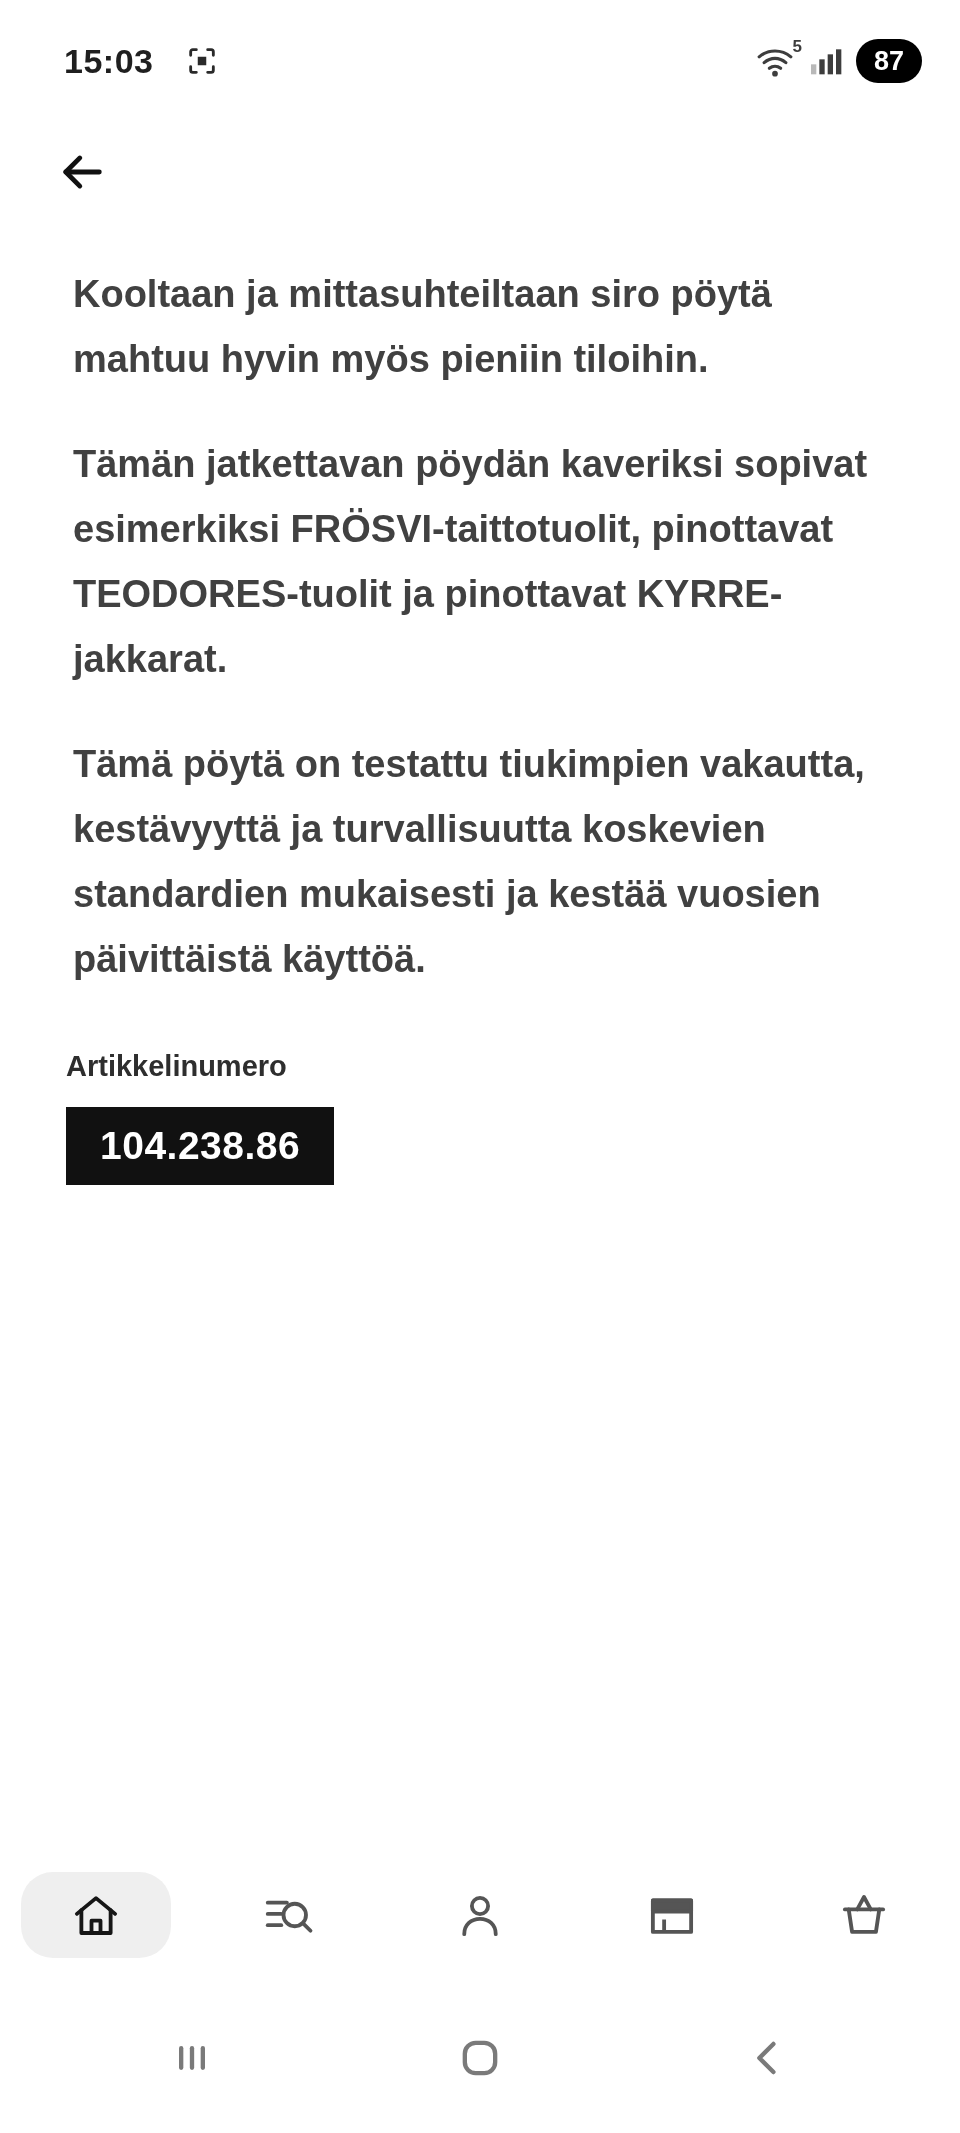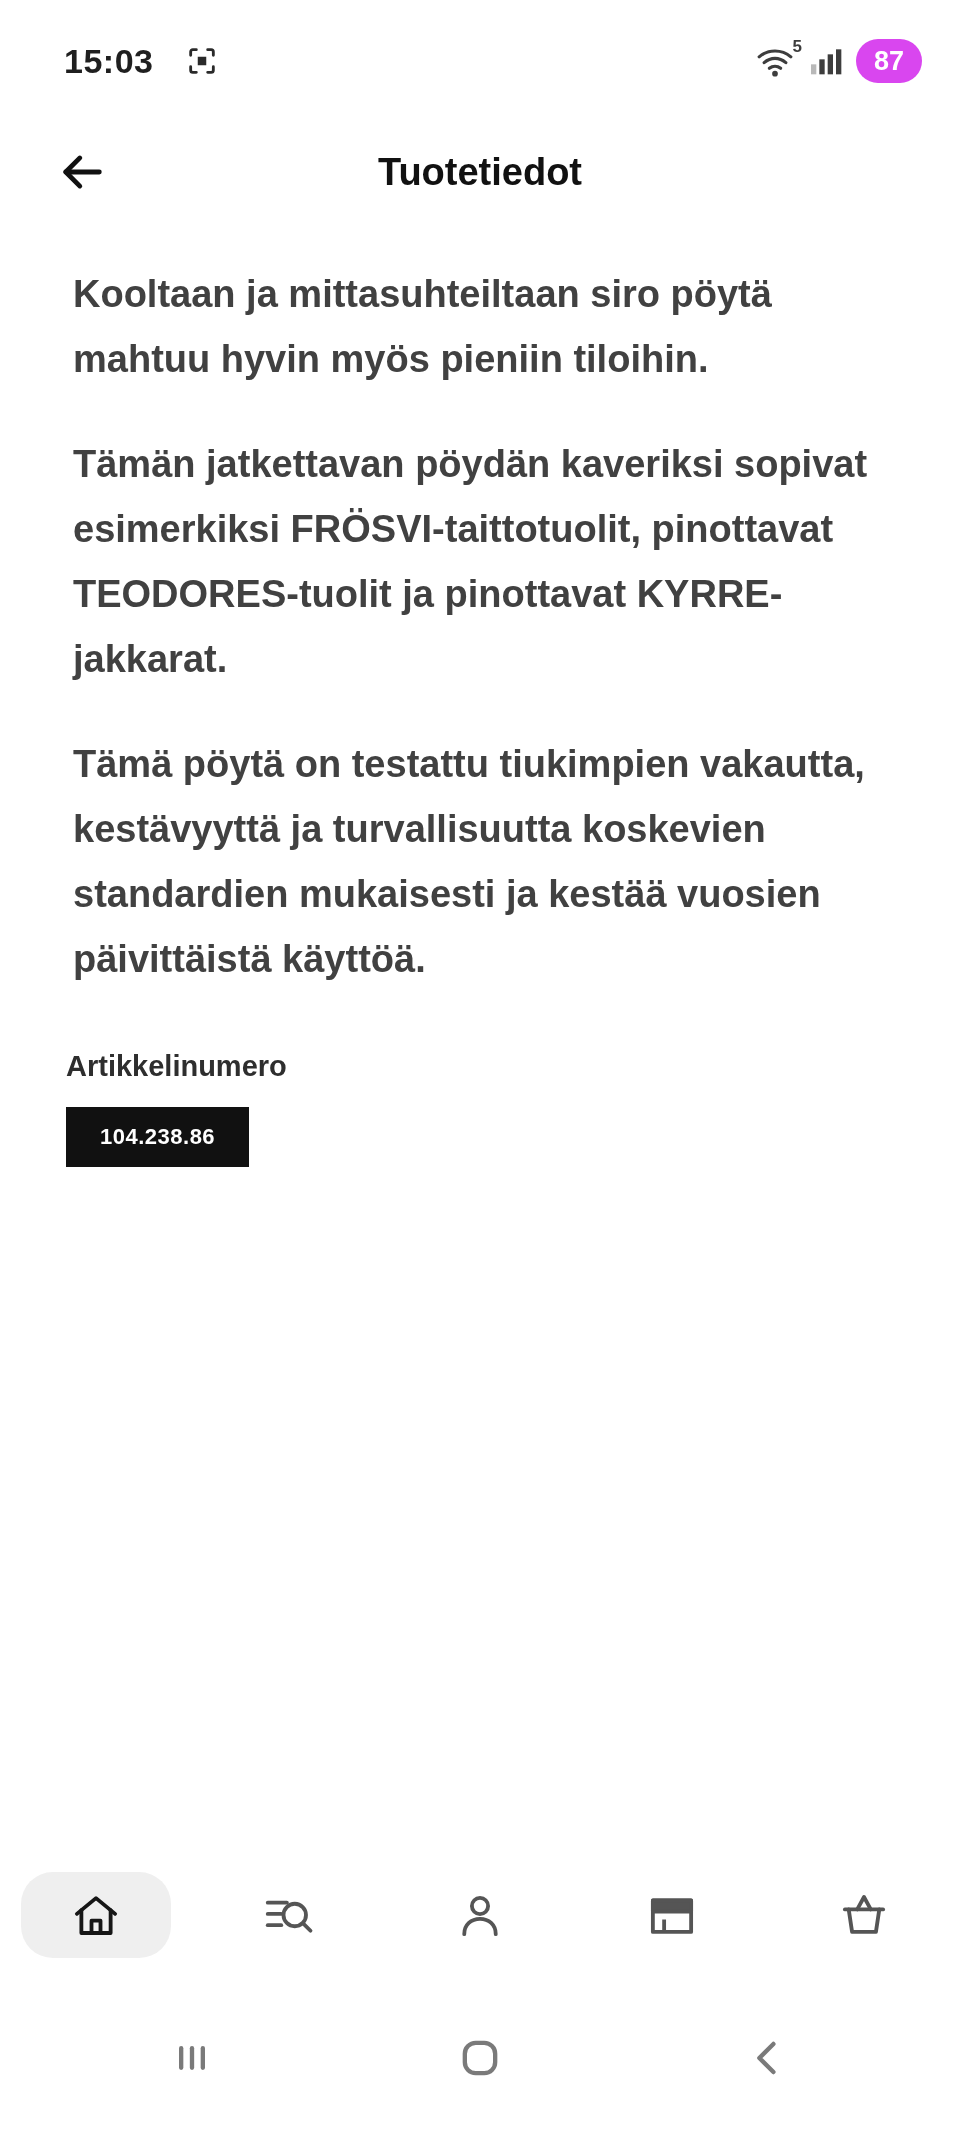--- a/index.html
+++ b/index.html
@@ -20,21 +20,21 @@
   .capture-icon { width:34px; height:34px; color:#2a2a2a; }
   .status-right { display:flex; align-items:center; gap:10px; }
   .wifi-wrap { position:relative; width:42px; height:40px; color:#3d3d3d; }
   .wifi-wrap svg { width:42px; height:40px; }
   .wifi-badge {
     position:absolute; top:-4px; right:-6px;
     font-size:17px; font-weight:700; color:#3d3d3d;
   }
   .signal-icon { width:40px; height:40px; }
   .battery-pill {
-    min-width:66px; height:44px; border-radius:24px; background:#d946ef;
+    min-width:66px; height:44px; border-radius:24px; background:#000000;
     color:#fff; display:flex; align-items:center; justify-content:center;
     font-size:27px; font-weight:700; padding:0 8px; box-sizing:border-box;
   }
 
   
   .header {
     height:112px; display:flex; align-items:center; padding:0 56px;
     margin-top:16px;
   }
   .back-btn {
@@ -52,21 +52,21 @@
   .content p {
     margin:0 0 40px 7px;
     font-size:38px; line-height:65px; font-weight:700; color:#414141;
   }
   .article-label {
     margin:58px 0 24px 0;
     font-size:29px; font-weight:700; color:#2e2e2e;
   }
   .article-badge {
     display:inline-block; background:#111111; color:#ffffff;
-    font-size:22px; font-weight:700; padding:17px 34px; letter-spacing:0.5px;
+    font-size:39px; font-weight:700; padding:17px 34px; letter-spacing:0.5px;
   }
 
   
   .bottom-nav {
     position:absolute; left:0; right:0; bottom:158px; height:120px;
     display:flex; align-items:center; justify-content:space-around;
     background:#fff;
   }
   .nav-item {
     width:150px; height:86px; display:flex; align-items:center; justify-content:center;
@@ -128,21 +128,20 @@
     </div>
   </div>
 
   <div class="header">
     <button class="back-btn">
       <svg viewBox="0 0 24 24" fill="none" stroke="currentColor" stroke-width="2.2" stroke-linecap="round" stroke-linejoin="round">
         <path d="M20 12 H4.5"></path>
         <path d="M11 5.5 L4.5 12 l6.5 6.5"></path>
       </svg>
     </button>
-    <div class="page-title">Tuotetiedot</div>
   </div>
 
   <div class="content">
     <p>Kooltaan ja mittasuhteiltaan siro pöytä mahtuu hyvin myös pieniin tiloihin.</p>
     <p>Tämän jatkettavan pöydän kaveriksi sopivat esimerkiksi FRÖSVI-taittotuolit, pinottavat TEODORES-tuolit ja pinottavat KYRRE-jakkarat.</p>
     <p>Tämä pöytä on testattu tiukimpien vakautta, kestävyyttä ja turvallisuutta koskevien standardien mukaisesti ja kestää vuosien päivittäistä käyttöä.</p>
 
     <div class="article-label">Artikkelinumero</div>
     <div class="article-badge">104.238.86</div>
   </div>

